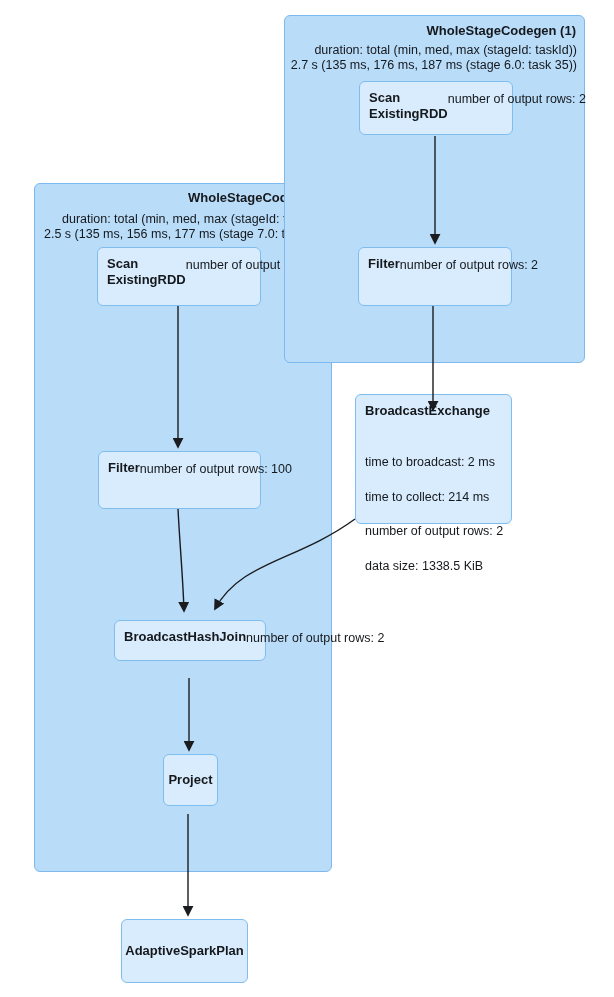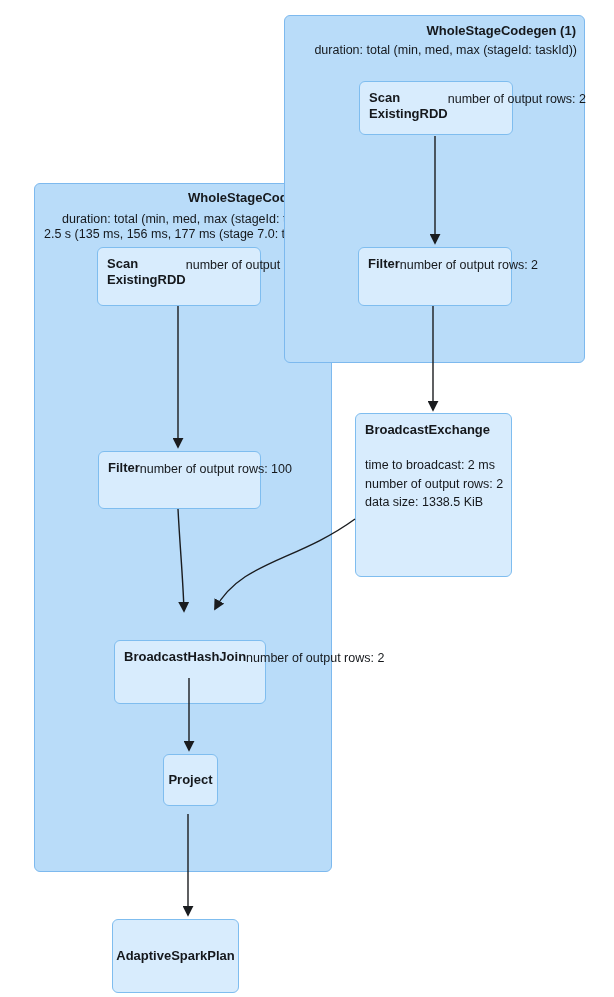--- a/index.html
+++ b/index.html
@@ -53,24 +53,24 @@
   .node.centered {
     display: flex; align-items: center; justify-content: center;
     font-weight: bold; font-size: 13px; text-align: center;
   }
 
   
   #node-scan-1   { left: 74px;  top: 65px;  width: 154px; height: 54px; }
   #node-filter-1 { left: 73px;  top: 231px; width: 154px; height: 59px; }
   #node-scan-2   { left: 62px;  top: 63px;  width: 164px; height: 59px; }
   #node-filter-2 { left: 63px;  top: 267px; width: 163px; height: 58px; }
-  #node-bhj      { left: 79px;  top: 456px; width: 152px; height: 64px; }
+  #node-bhj      { left: 79px;  top: 436px; width: 152px; height: 41px; }
   #node-project  { left: 128px; top: 570px; width: 55px;  height: 52px; }
-  #node-be       { left: 355px; top: 413px; width: 157px; height: 164px; z-index: 30; }
-  #node-asp      { left: 112px; top: 919px; width: 127px; height: 74px; z-index: 30; }
+  #node-be       { left: 355px; top: 394px; width: 157px; height: 130px; z-index: 30; gap: 16px; }
+  #node-asp      { left: 121px; top: 919px; width: 127px; height: 64px; z-index: 30; }
 
   #edges-layer {
     position: absolute; left: 0; top: 0; width: 614px; height: 997px;
     z-index: 40; pointer-events: none;
   }
   #edges-layer path.edge { fill: none; stroke: var(--edge, #1a1c1f); stroke-width: 1.4px; }
   #edges-layer .arrowhead { fill: var(--edge, #1a1c1f); }
 </style>
 </head>
 <body>
@@ -97,36 +97,38 @@
 
   <div class="node centered" id="node-project">
     <div class="node-name">Project</div>
   </div>
 </div>
 
 <div class="cluster" id="cluster-1">
   <div class="cluster-title">WholeStageCodegen (1)</div>
   <div class="cluster-durations">
     <div>duration: total (min, med, max (stageId: taskId))</div>
+    <div>2.7 s (135 ms, 176 ms, 187 ms (stage 6.0: task 35))</div>
   </div>
 
   <div class="node v-split" id="node-scan-1">
     <div class="node-name">Scan ExistingRDD</div>
     <div class="metric">number of output rows: 2</div>
   </div>
 
   <div class="node v-split" id="node-filter-1">
     <div class="node-name">Filter</div>
     <div class="metric">number of output rows: 2</div>
   </div>
 </div>
 
 <div class="node v-stack" id="node-be">
   <div class="node-name">BroadcastExchange</div>
   <div class="metric">time to broadcast: 2 ms</div>
+  <div class="metric">time to collect: 214 ms</div>
   <div class="metric">number of output rows: 2</div>
   <div class="metric">data size: 1338.5 KiB</div>
 </div>
 
 <div class="node centered" id="node-asp">
   <div class="node-name">AdaptiveSparkPlan</div>
 </div>
 
 <svg id="edges-layer" viewBox="0 0 614 997" xmlns="http://www.w3.org/2000/svg">
   <defs>

